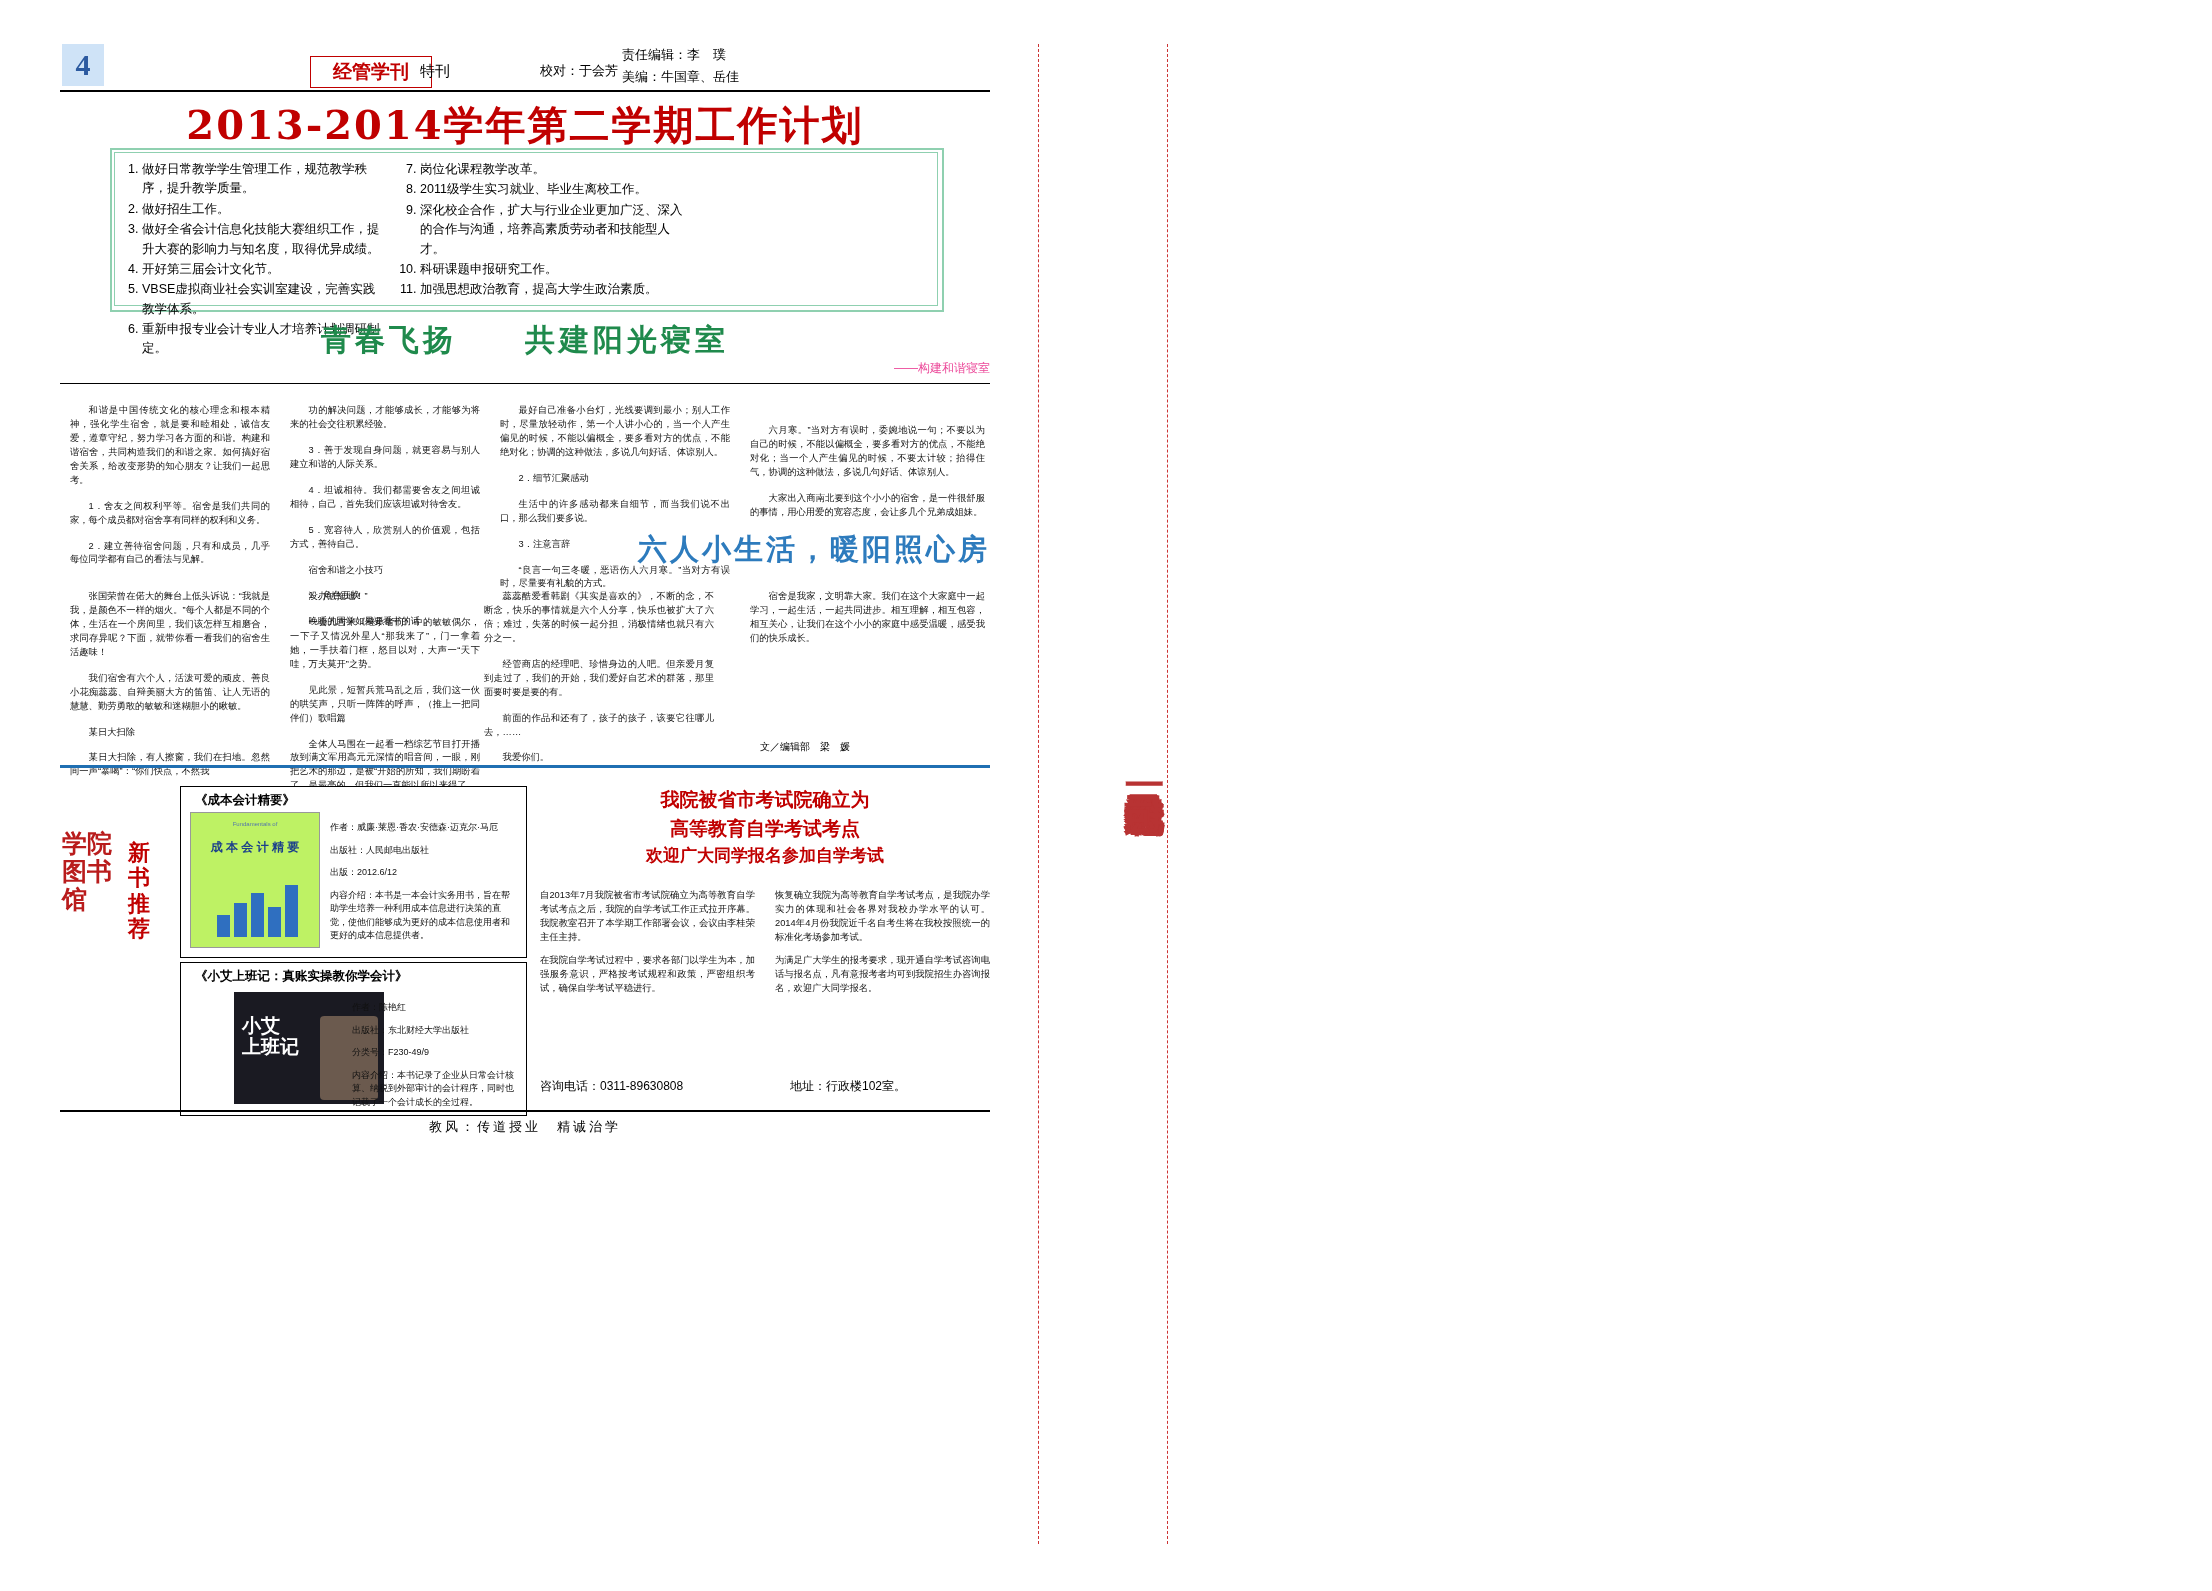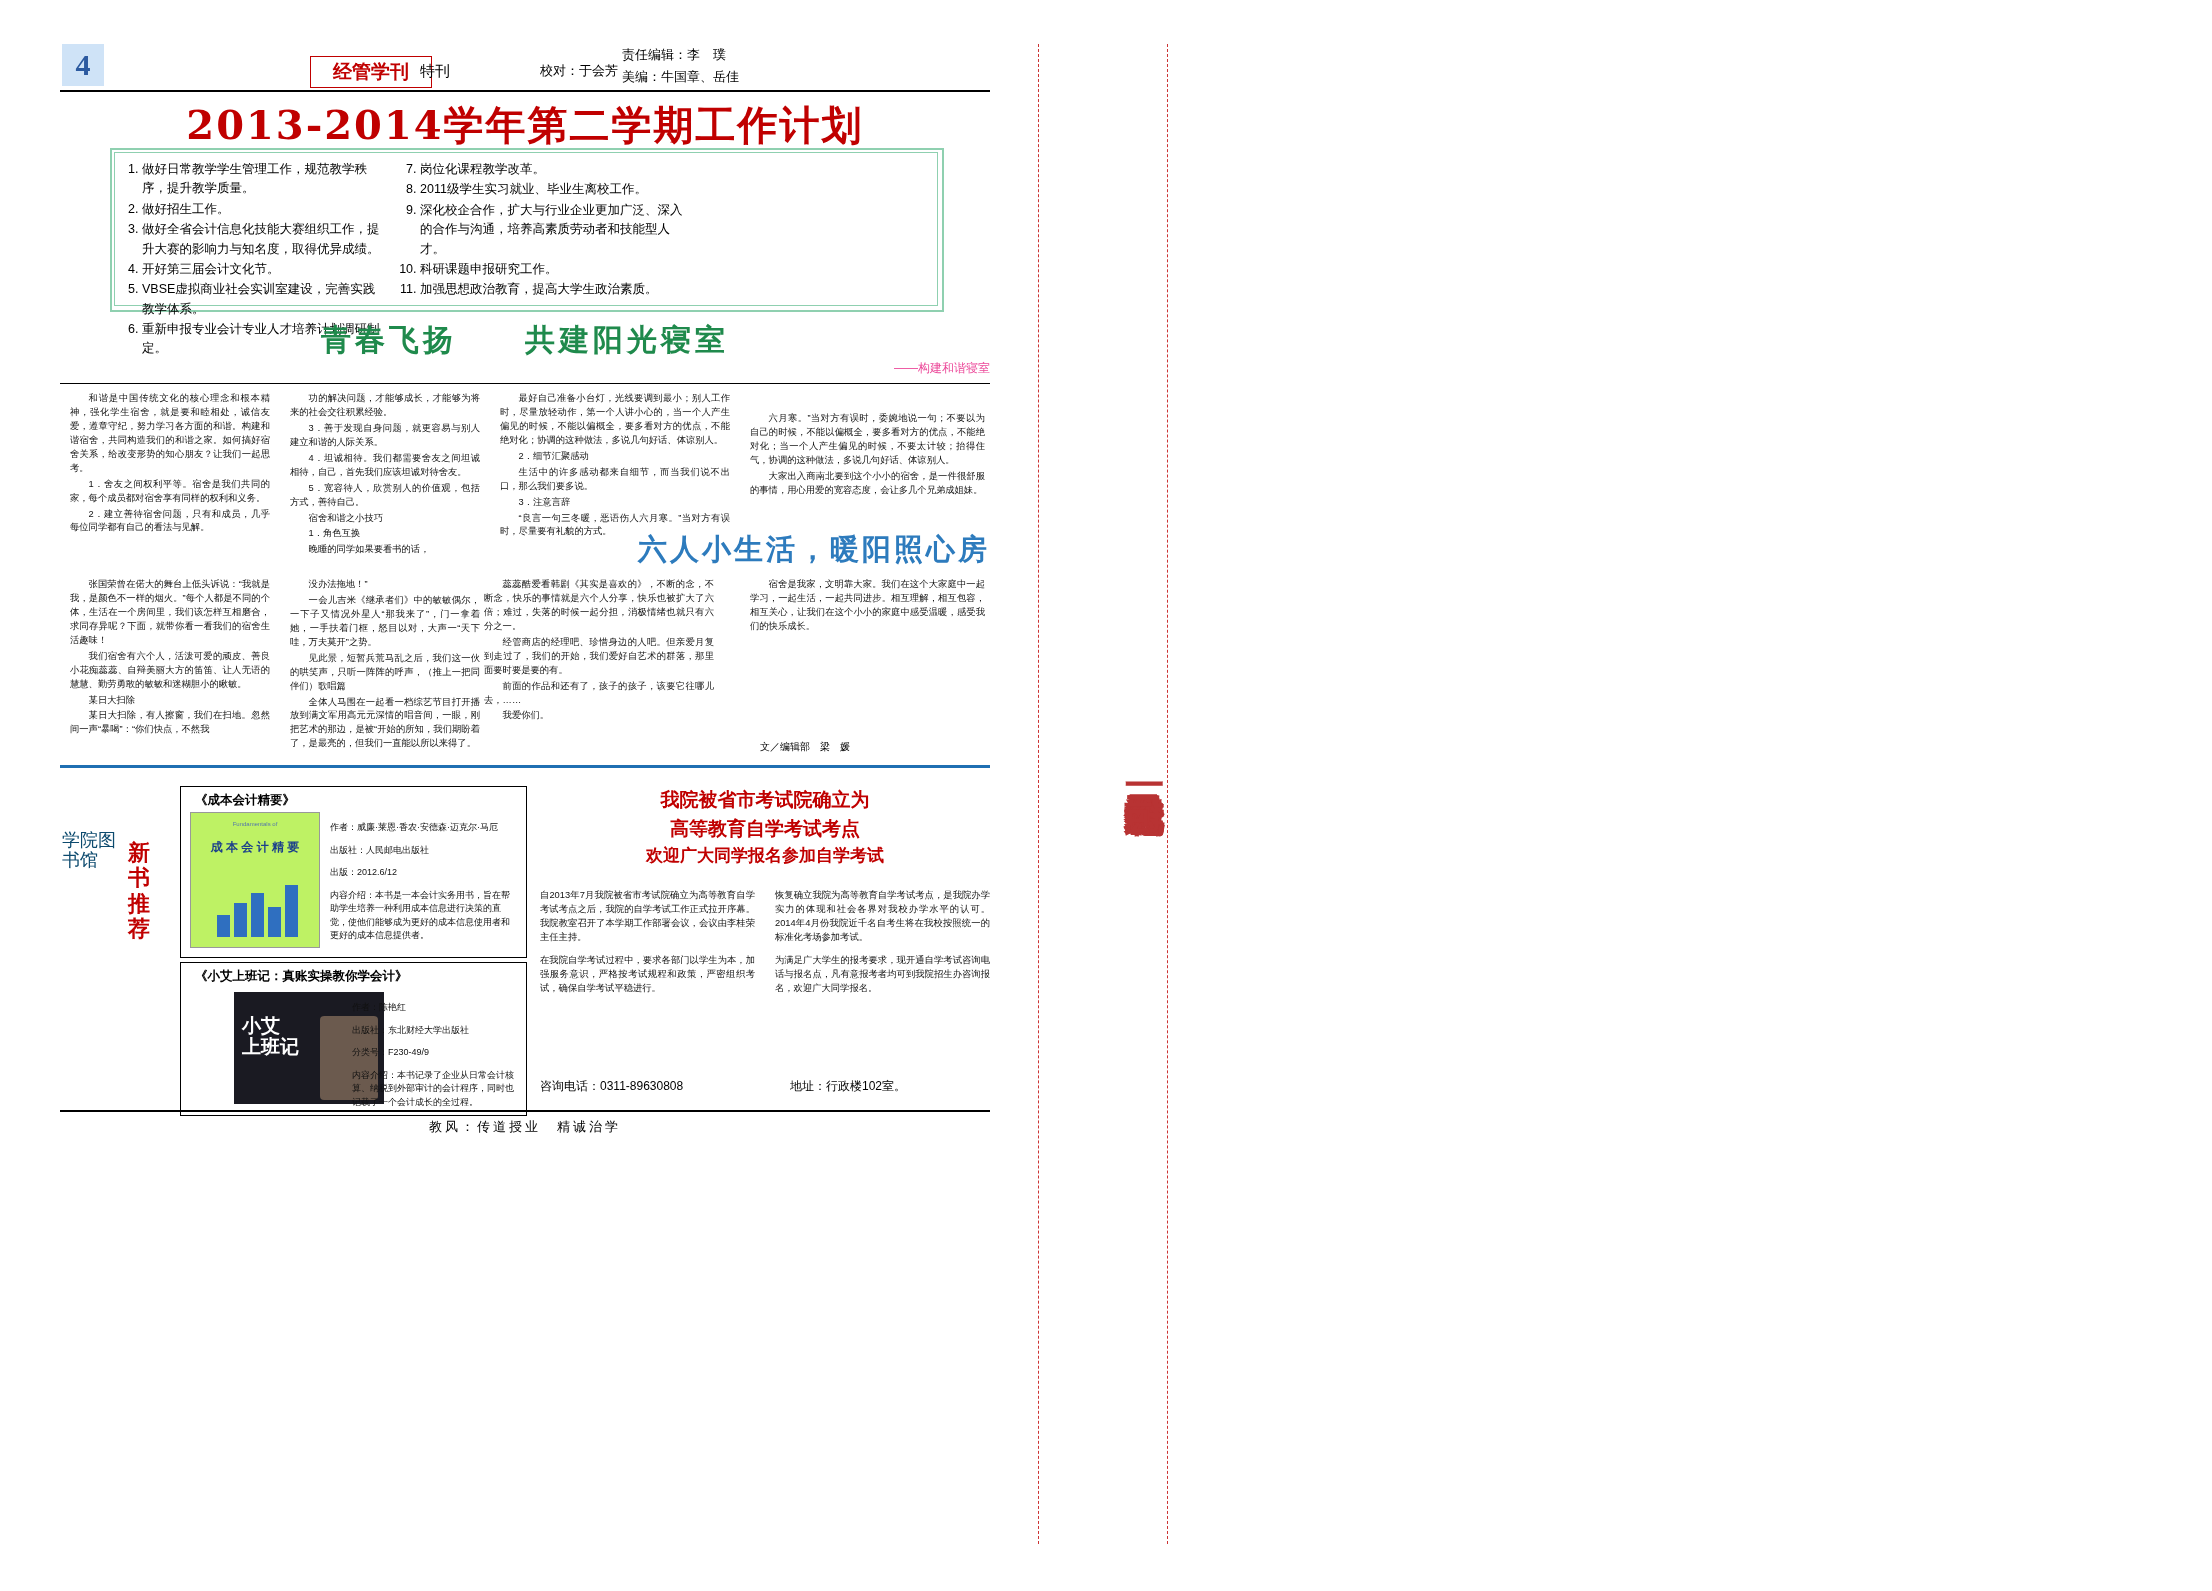--- a/index.html
+++ b/index.html
@@ -27,28 +27,28 @@
   .plan-col li{margin:0 0 1px 0;}
   .plan-col ol{margin:0;padding-left:16px;}
 
   .sec1-title{position:absolute;left:60px;top:320px;width:930px;text-align:center;font-size:30px;font-weight:bold;
               color:#1f8a4c;font-family:"DejaVu Serif",serif;letter-spacing:4px;}
   .sec1-sub{position:absolute;left:60px;top:360px;width:930px;text-align:right;padding-right:330px;
             font-size:12px;color:#ec4899;}
   .l-rule2{position:absolute;left:60px;top:383px;width:930px;height:1px;background:#000;}
 
   .txtcol{position:absolute;font-size:9.3px;line-height:1.5;color:#111;text-align:justify;}
-  .txtcol p{margin:0 0 2px 0;text-indent:2em;}
+  .txtcol p{margin:12px 0 2px 0;text-indent:2em;}
 
   .sec2-title{position:absolute;left:60px;top:530px;width:930px;text-align:right;font-size:29px;font-weight:bold;
               color:#2d7bbd;font-family:"DejaVu Serif",serif;letter-spacing:3px;}
   .credit{position:absolute;left:760px;top:740px;font-size:10px;color:#000;}
   .l-rule3{position:absolute;left:60px;top:765px;width:930px;height:3px;background:#1f6fb2;}
 
-  .lib-label{position:absolute;left:62px;top:830px;width:60px;font-size:18px;font-weight:normal;color:#0c4a6e;
+  .lib-label{position:absolute;left:62px;top:830px;width:60px;font-size:25px;font-weight:bold;color:#b91c1c;
              line-height:1.12;font-family:"DejaVu Serif",serif;}
   .newbook-label{position:absolute;left:128px;top:840px;width:34px;font-size:22px;font-weight:bold;color:#c00000;
              line-height:1.15;font-family:"DejaVu Serif",serif;}
 
   .bk{position:absolute;border:1px solid #000;background:#fff;}
   .bk1{left:180px;top:786px;width:345px;height:170px;}
   .bk2{left:180px;top:962px;width:345px;height:152px;}
   .bk-title{position:absolute;font-size:12.5px;font-weight:bold;color:#000;}
   .bk-meta{position:absolute;font-size:9px;line-height:1.5;color:#111;width:120px;}
   .cover1{position:absolute;left:190px;top:812px;width:128px;height:134px;background:#bef264;border:1px solid #999;}

